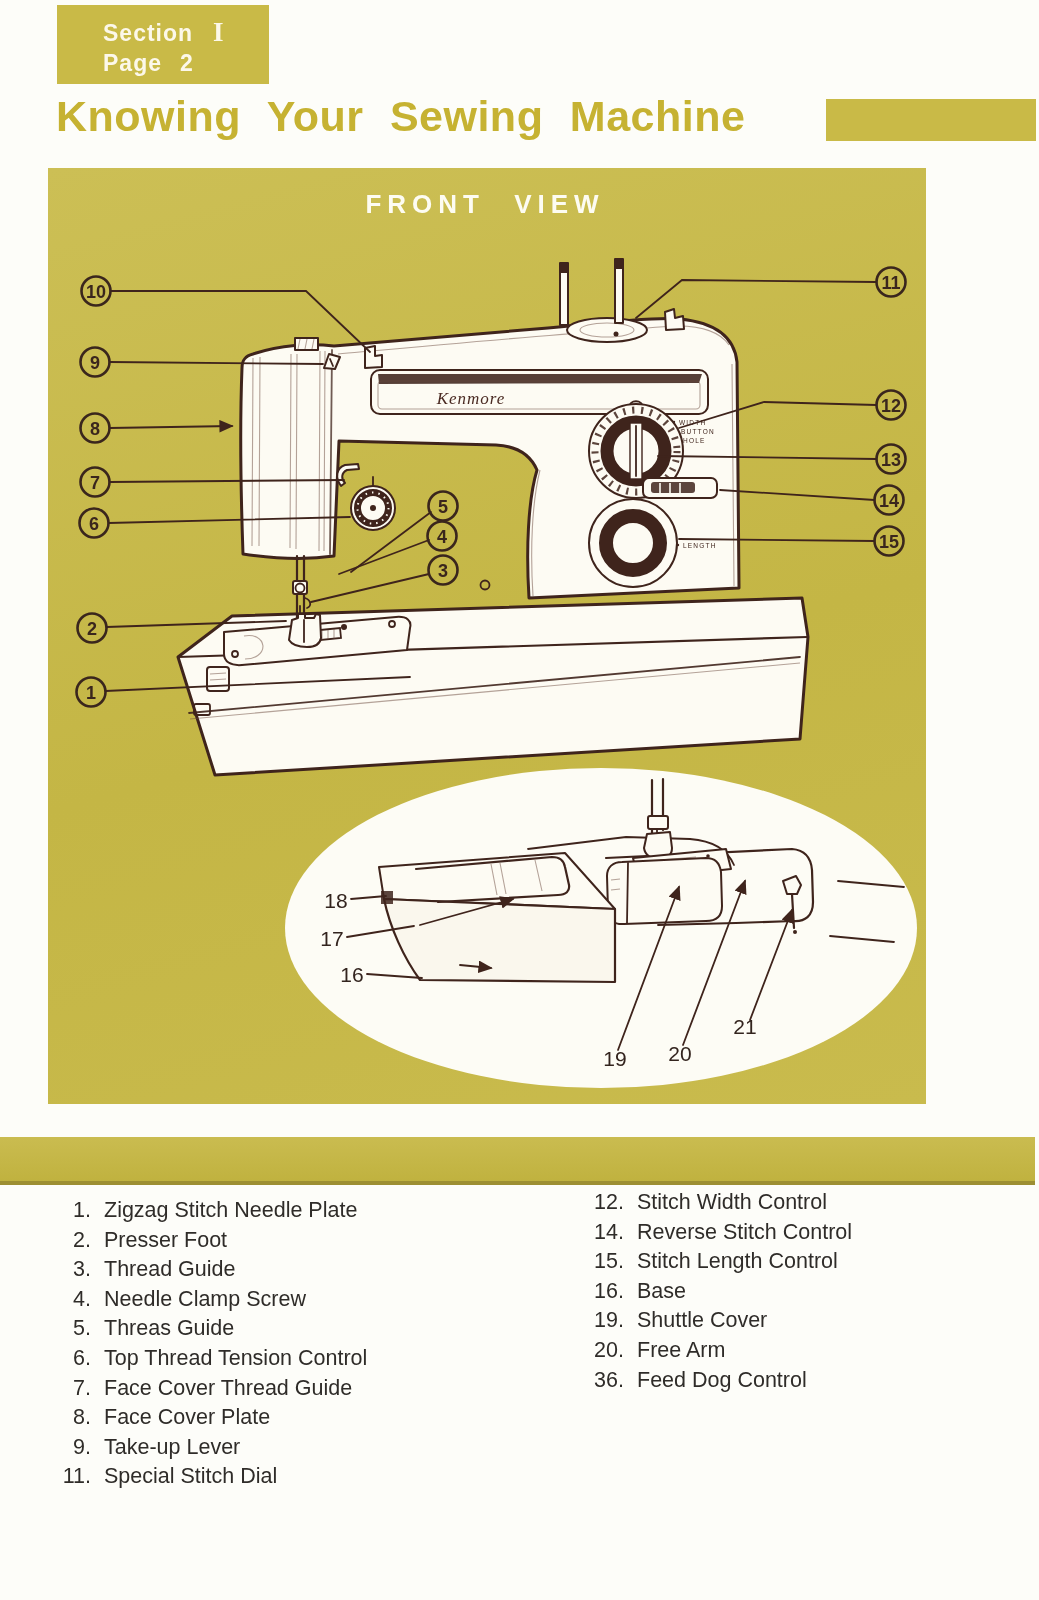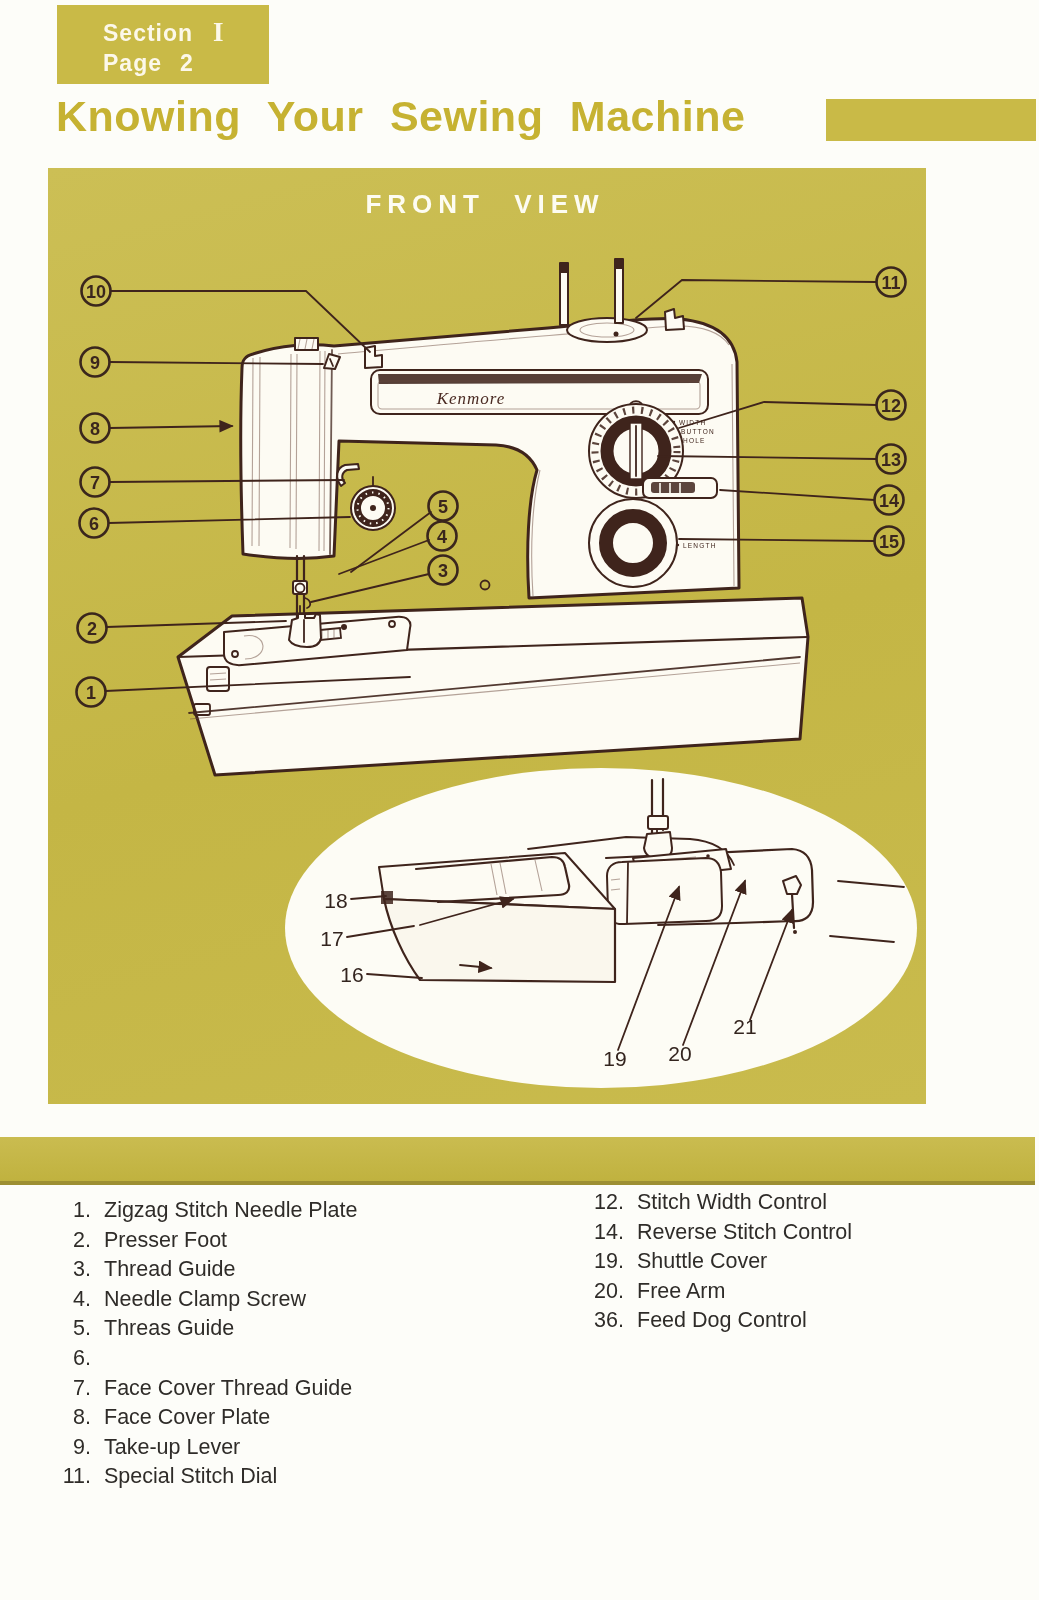--- a/index.html
+++ b/index.html
@@ -327,20 +327,21 @@
       <span class="plabel">Needle Clamp Screw</span>
     </div>
 
     <div class="prow">
       <span class="pnum">5.</span>
       <span class="plabel">Threas Guide</span>
     </div>
 
     <div class="prow">
       <span class="pnum">6.</span>
+      <span class="plabel">Top Thread Tension Control</span>
     </div>
 
     <div class="prow">
       <span class="pnum">7.</span>
       <span class="plabel">Face Cover Thread Guide</span>
     </div>
 
     <div class="prow">
       <span class="pnum">8.</span>
       <span class="plabel">Face Cover Plate</span>
@@ -364,21 +365,29 @@
       <span class="pnum">12.</span>
       <span class="plabel">Stitch Width Control</span>
     </div>
 
 
     <div class="prow">
       <span class="pnum">14.</span>
       <span class="plabel">Reverse Stitch Control</span>
     </div>
 
-
+    <div class="prow">
+      <span class="pnum">15.</span>
+      <span class="plabel">Stitch Length Control</span>
+    </div>
+
+    <div class="prow">
+      <span class="pnum">16.</span>
+      <span class="plabel">Base</span>
+    </div>
 
 
 
     <div class="prow">
       <span class="pnum">19.</span>
       <span class="plabel">Shuttle Cover</span>
     </div>
 
     <div class="prow">
       <span class="pnum">20.</span>

